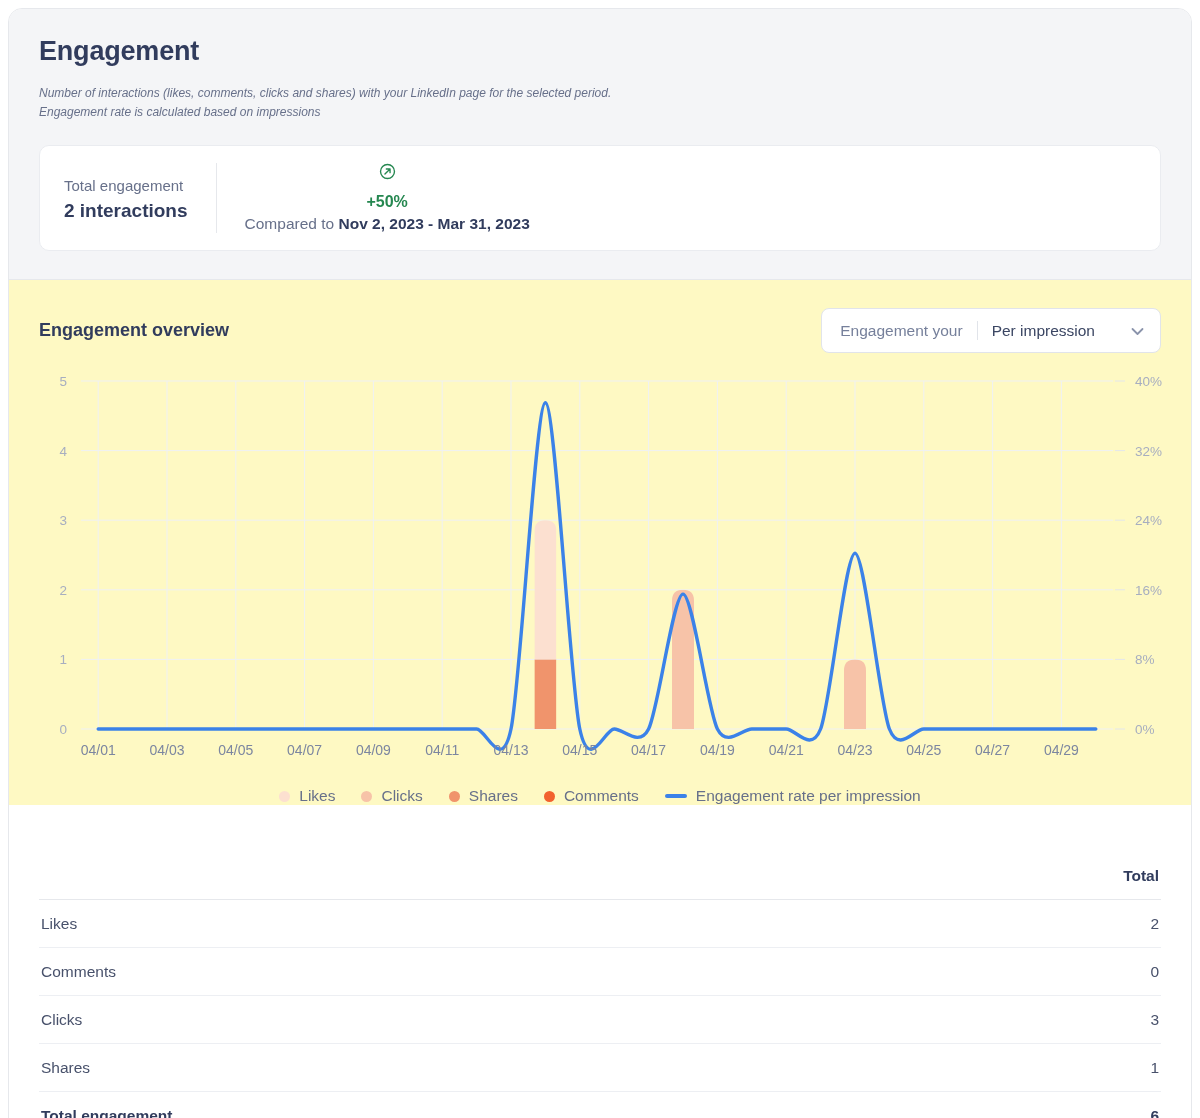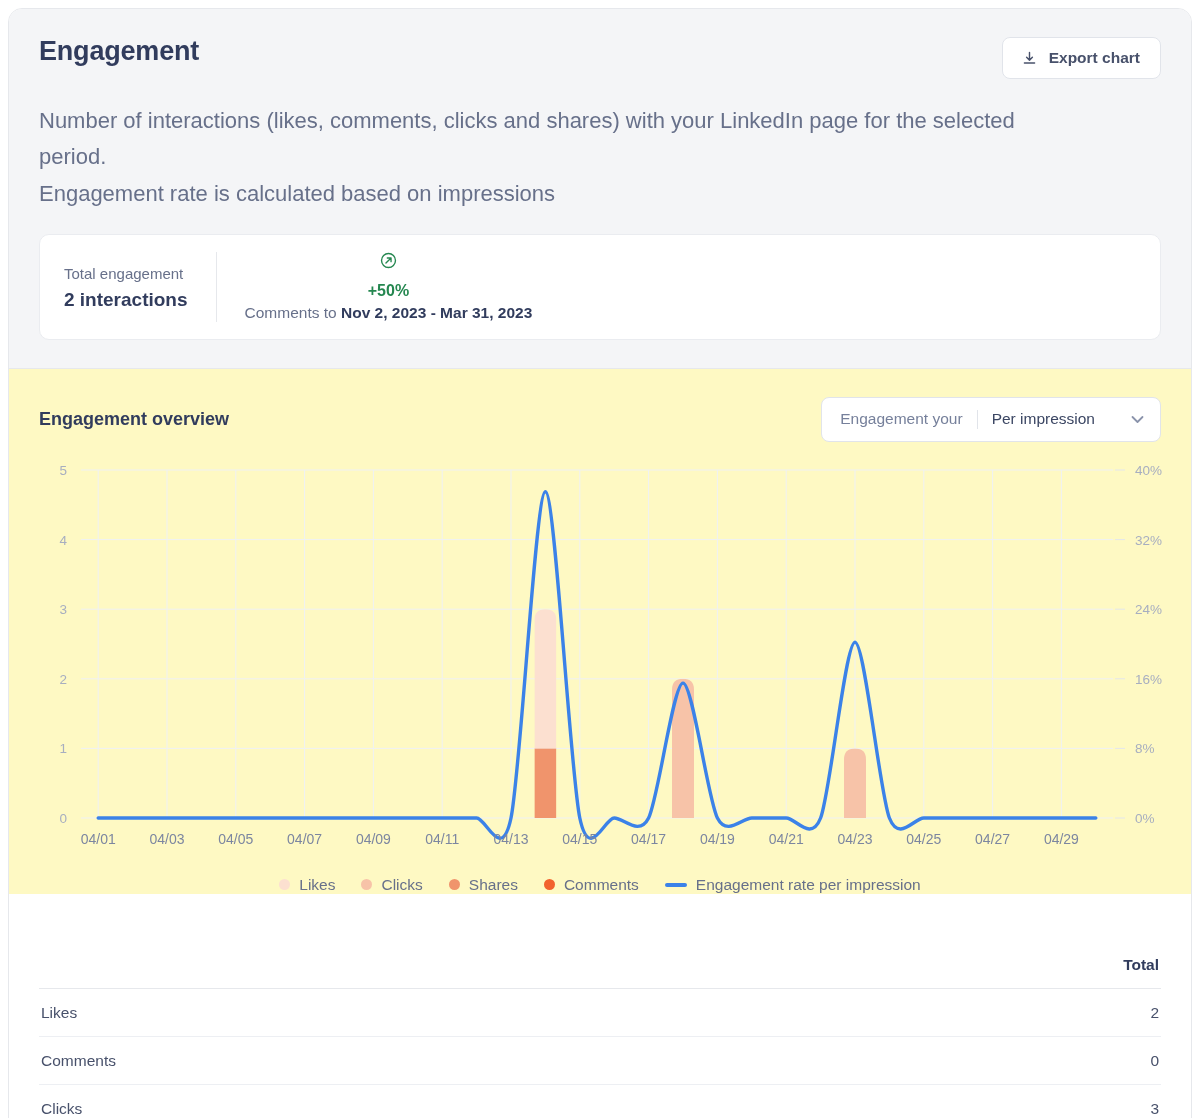--- a/index.html
+++ b/index.html
@@ -50,25 +50,26 @@
     padding: 11px 20px 11px 18px;
     font-size: 15.5px;
     font-weight: 600;
     color: #48516B;
     cursor: pointer;
     white-space: nowrap;
   }
   .export-btn svg { display: block; }
 
   .subtitle {
-    margin-top: 24px;
-    font-size: 22px;
+    margin-top: 17px;
+    font-size: 12px;
     line-height: 1.65;
     color: #67708A;
     max-width: 980px;
+    font-style: italic;
   }
 
   .summary-box {
     margin-top: 22px;
     background: #FFFFFF;
     border: 1px solid #EAECF0;
     border-radius: 10px;
     padding: 17px 24px;
     display: flex;
     align-items: center;
@@ -128,29 +129,20 @@
 </style>
 </head>
 <body>
 
 <div class="page">
  <div class="card">
 
   <div class="header-band">
     <div class="title-row">
       <div class="page-title">Engagement</div>
-      <button class="export-btn">
-        <span>
-          <svg width="17" height="17" viewBox="0 0 20 20" fill="none">
-            <path d="M10 3v9m0 0 3.4-3.4M10 12 6.6 8.6" stroke="#48516B" stroke-width="1.7" stroke-linecap="round" stroke-linejoin="round"></path>
-            <path d="M4 15.4h12" stroke="#48516B" stroke-width="1.7" stroke-linecap="round"></path>
-          </svg>
-        </span>
-        <span>Export chart</span>
-      </button>
     </div>
 
     <div class="subtitle">
       <div>Number of interactions (likes, comments, clicks and shares) with your LinkedIn page for the selected period.</div>
       <div>Engagement rate is calculated based on impressions</div>
     </div>
 
     <div class="summary-box">
       <div class="summary-left">
         <div class="summary-label">Total engagement</div>
@@ -161,21 +153,21 @@
         <div class="delta-row">
           <span>
             <svg width="17" height="17" viewBox="0 0 20 20" fill="none">
               <circle cx="10" cy="10" r="8.2" stroke="#258750" stroke-width="1.6"></circle>
               <path d="M7 13 13 7M13 7H8.6M13 7v4.4" stroke="#258750" stroke-width="1.6" stroke-linecap="round" stroke-linejoin="round"></path>
             </svg>
           </span>
           <span class="delta-value">+50%</span>
         </div>
         <div class="compare-row">
-          <span>Comments to</span>
+          <span>Compared to</span>
           <b>Nov 2, 2023 - Mar 31, 2023</b>
         </div>
       </div>
     </div>
   </div>
 
   <div class="chart-section">
     <div class="chart-head">
       <div class="section-title">Engagement overview</div>
       <div class="metric-select">

